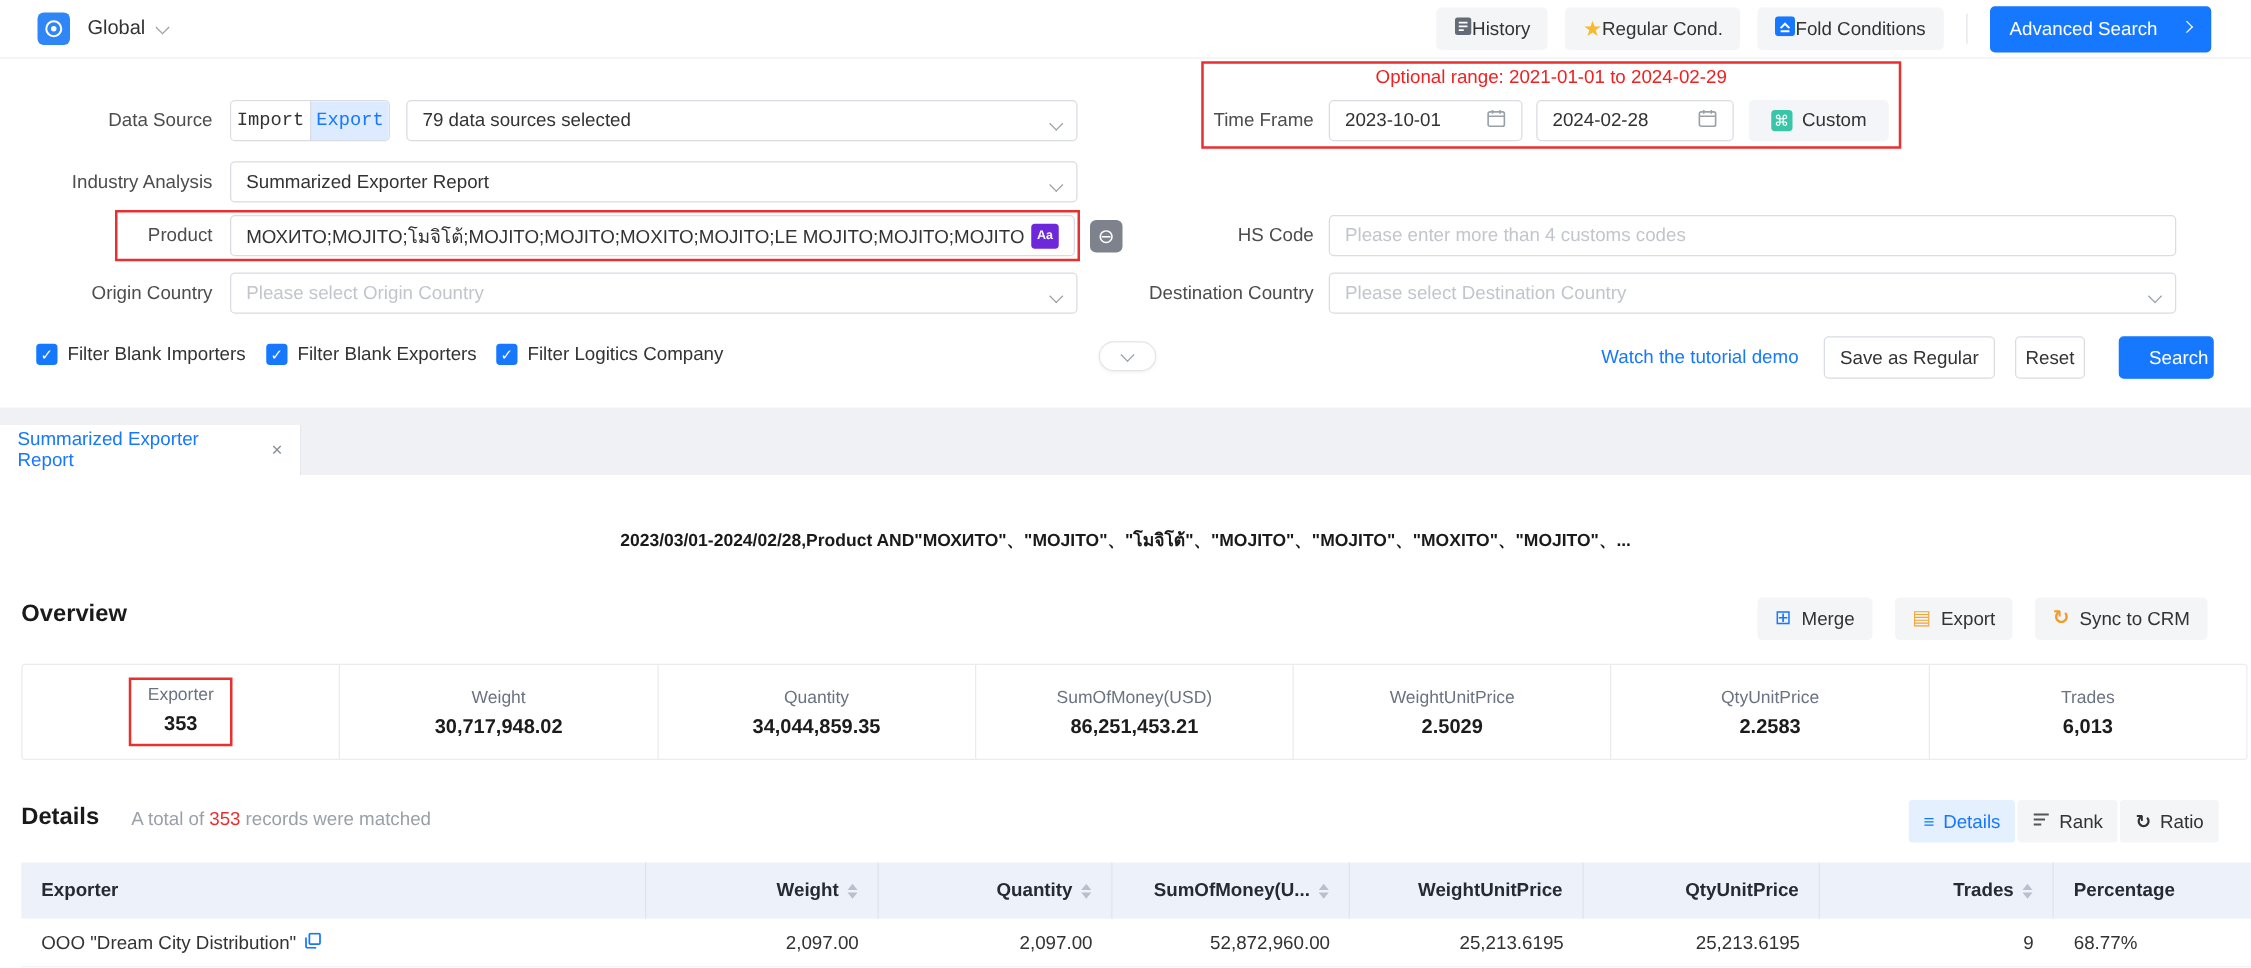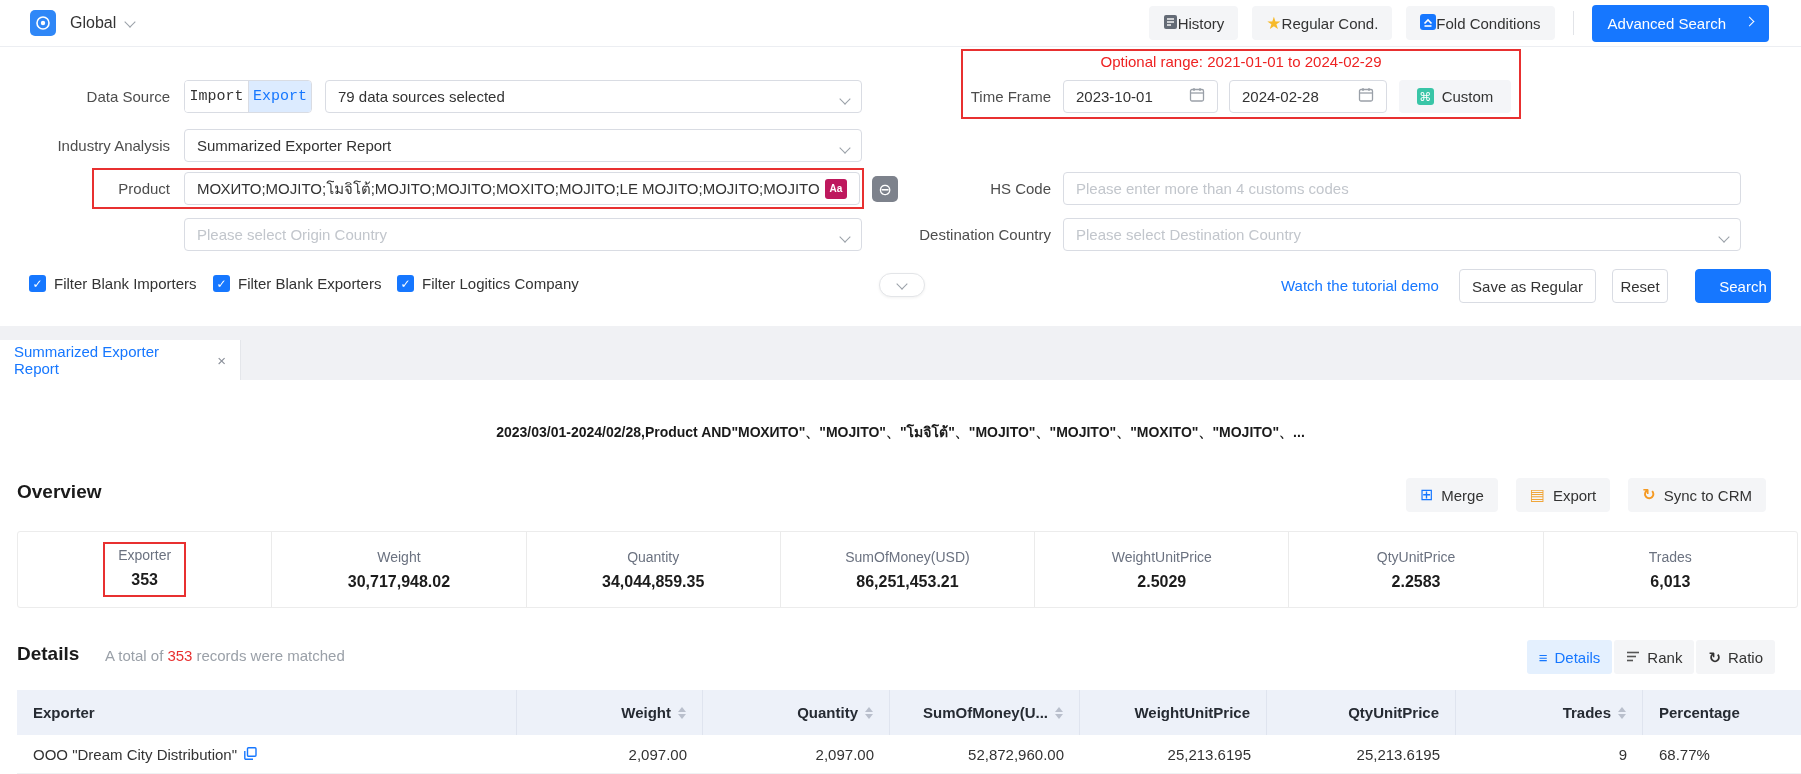--- a/index.html
+++ b/index.html
@@ -43,21 +43,21 @@
   .tg-seg + .tg-seg { border-left:1px solid #d9dce3; }
   .opt-range { position:absolute; left:963px; top:6px; width:556px; text-align:center;
     color:#ee2222; font-size:15px; }
   .redbox { position:absolute; border:2px solid #e83030; pointer-events:none; }
   .cal { flex:0 0 auto; margin-left:auto; }
   .custom-btn { position:absolute; left:1399px; top:33px; width:112px; height:33px;
     background:#f4f5f8; border:none; border-radius:4px; display:flex; align-items:center;
     justify-content:center; gap:8px; font-size:15px; color:#333; cursor:pointer; font-family:inherit; }
   .custom-ic { width:17px; height:17px; background:#39c5a7; border-radius:3px; color:#fff;
     font-size:12px; display:flex; align-items:center; justify-content:center; }
-  .trans-ic { margin-left:auto; width:22px; height:20px; background:#be185d; border-radius:3px;
+  .trans-ic { margin-left:auto; width:22px; height:20px; background:#6d28d9; border-radius:3px;
     color:#fff; font-size:10px; font-weight:bold; display:flex; align-items:center;
     justify-content:center; flex:0 0 auto; }
   .excl-ic { position:absolute; left:872px; top:129px; width:26px; height:26px; background:#7d828c;
     border-radius:5px; color:#fff; font-size:16px; display:flex; align-items:center;
     justify-content:center; cursor:pointer; }
   .prod-text { white-space:nowrap; overflow:hidden; margin-right:6px; }
   .cb-item { position:absolute; top:228px; display:flex; align-items:center; gap:8px;
     font-size:15px; color:#333; cursor:pointer; }
   .cb { width:17px; height:17px; background:#1677ff; border-radius:3px; color:#fff; font-size:12px;
     display:flex; align-items:center; justify-content:center; }
@@ -217,20 +217,21 @@
     <span class="prod-text">МОХИТО;MOJITO;โมจิโต้;MOJITO;MOJITO;MOXITO;MOJITO;LE MOJITO;MOJITO;MOJITO DILI</span>
     <span class="trans-ic">Aa</span>
   </div>
   <div class="excl-ic">⊖</div>
 
   <div class="f-label rt" style="top:125px;">HS Code</div>
   <div class="f-box" style="left:1063px; top:125px; width:678px;">
     <span class="ph">Please enter more than 4 customs codes</span>
   </div>
 
+  <div class="f-label" style="left:0; top:171px;">Origin Country</div>
   <div class="f-box" style="left:184px; top:171px; width:678px;">
     <span class="ph">Please select Origin Country</span>
     <span class="chv sel-chv"></span>
   </div>
   <div class="f-label rt" style="top:171px;">Destination Country</div>
   <div class="f-box" style="left:1063px; top:171px; width:678px;">
     <span class="ph">Please select Destination Country</span>
     <span class="chv sel-chv"></span>
   </div>
 

